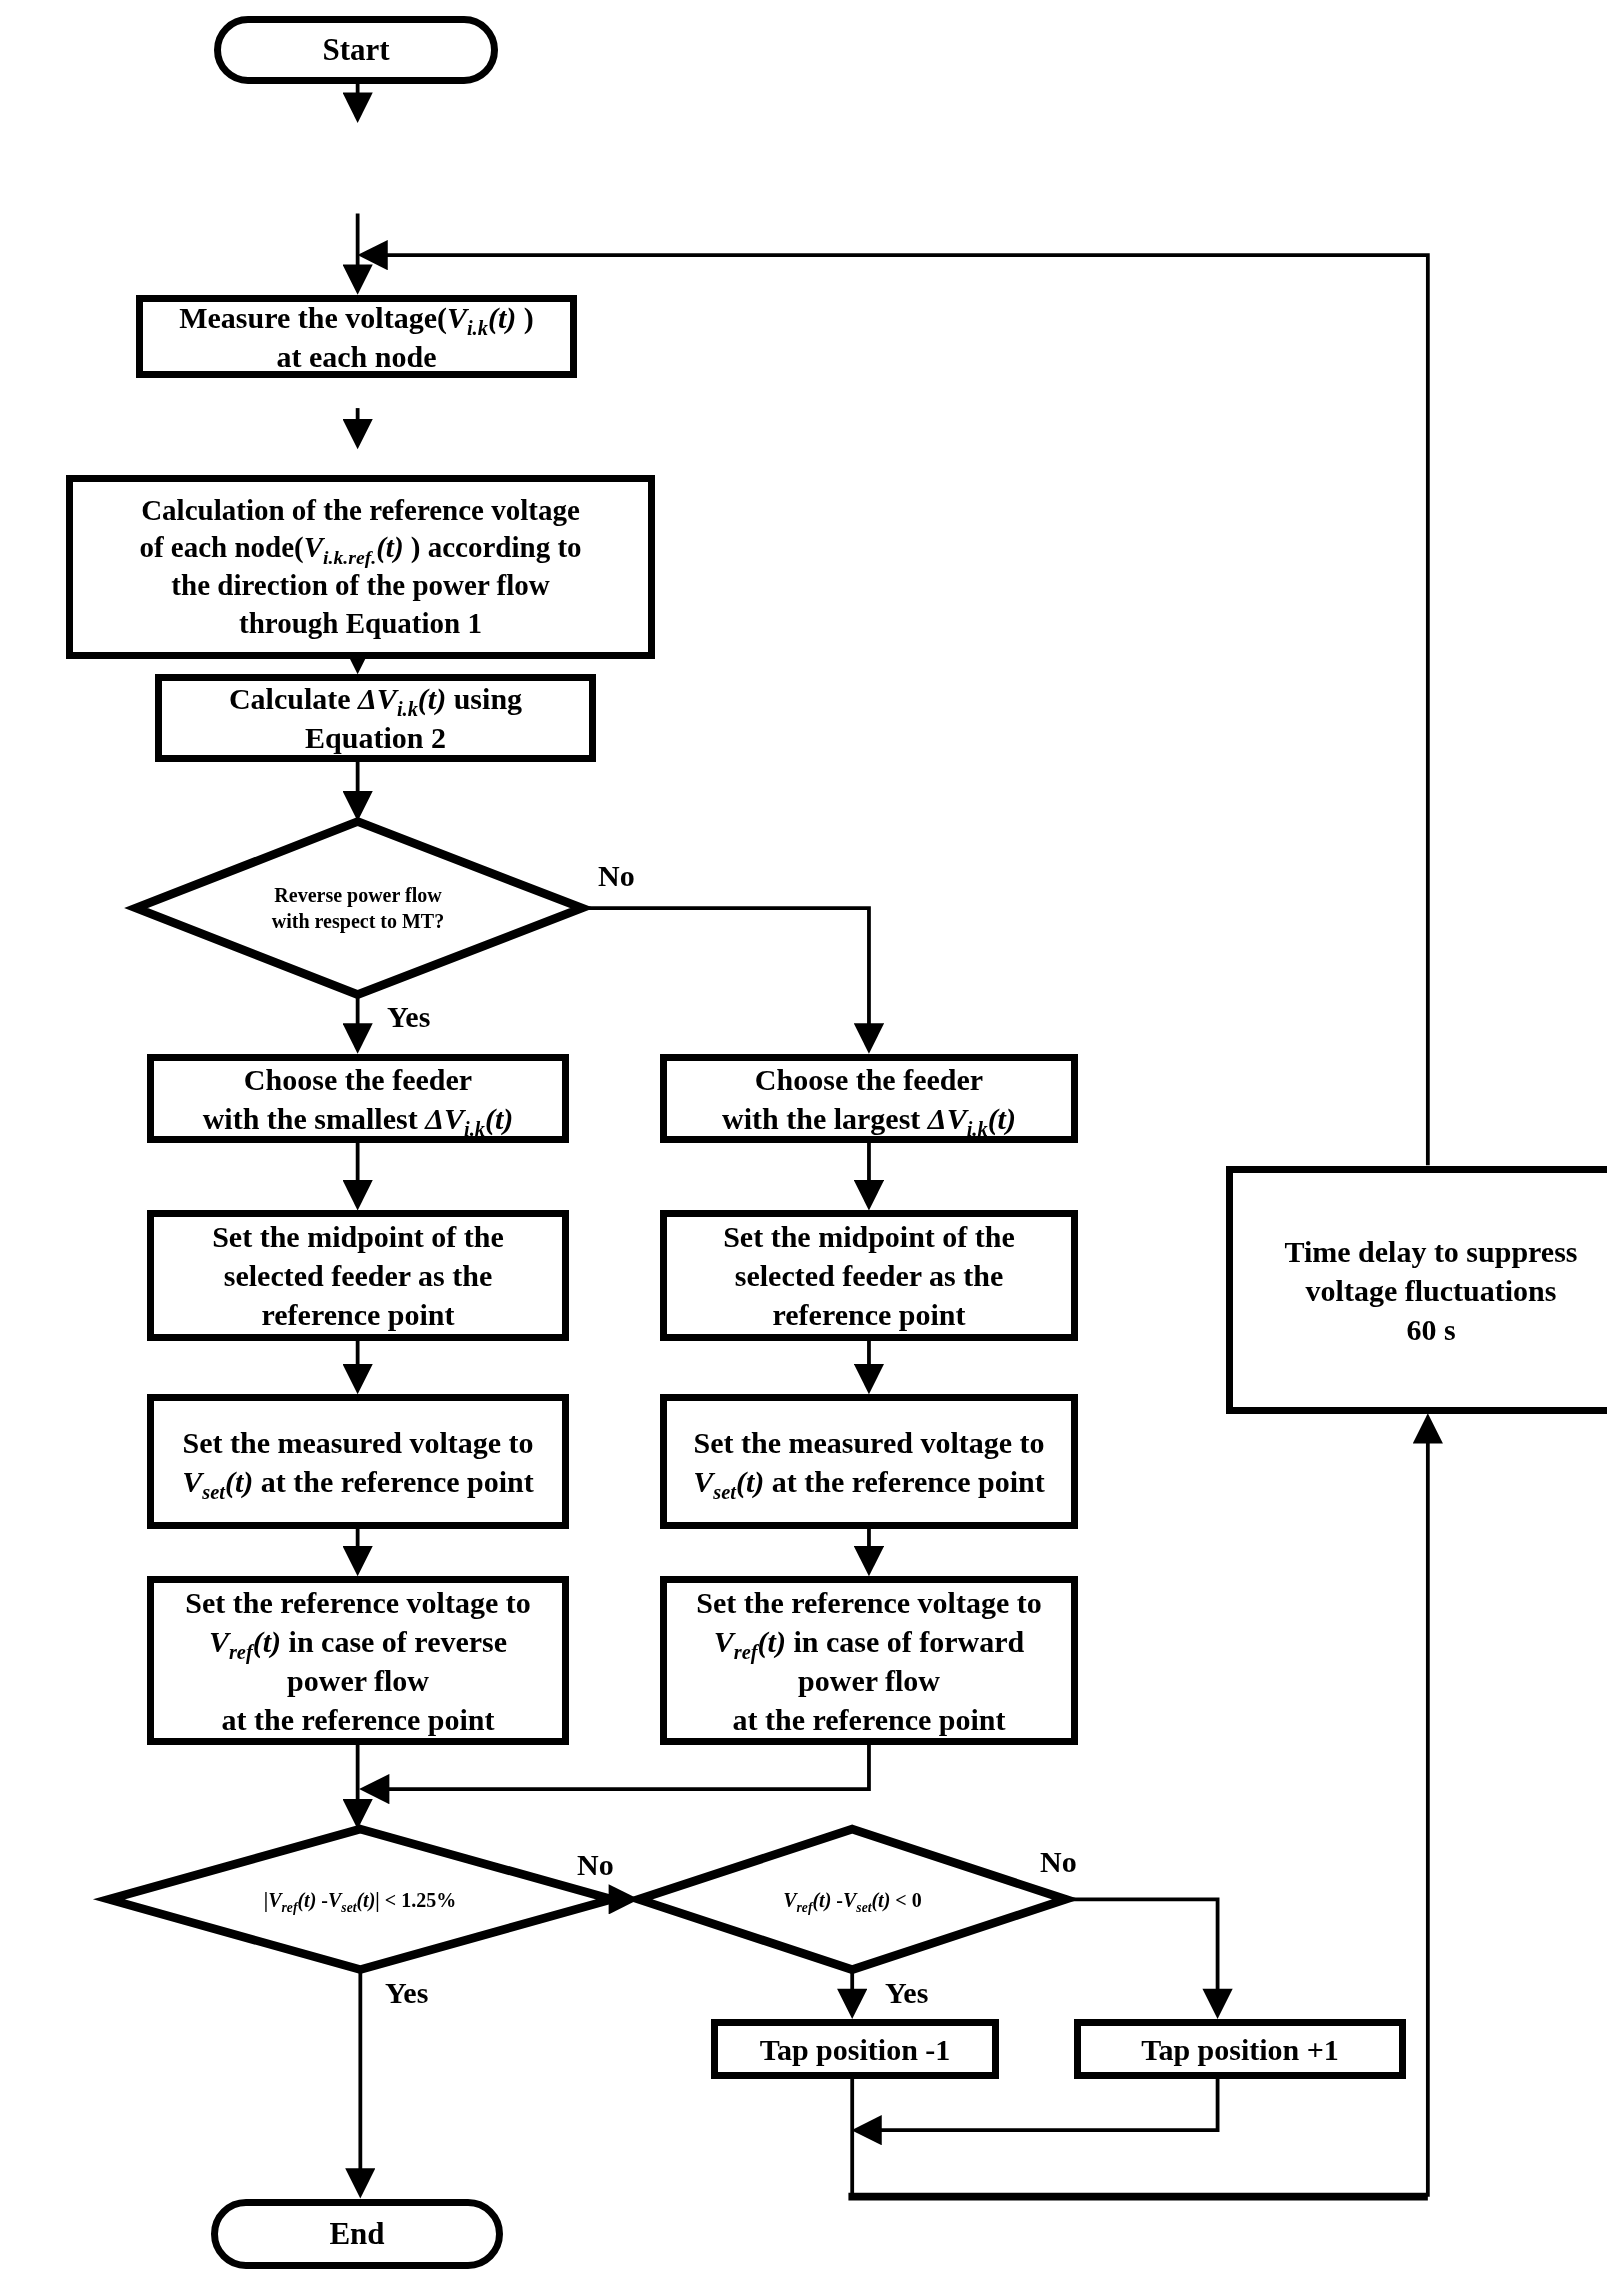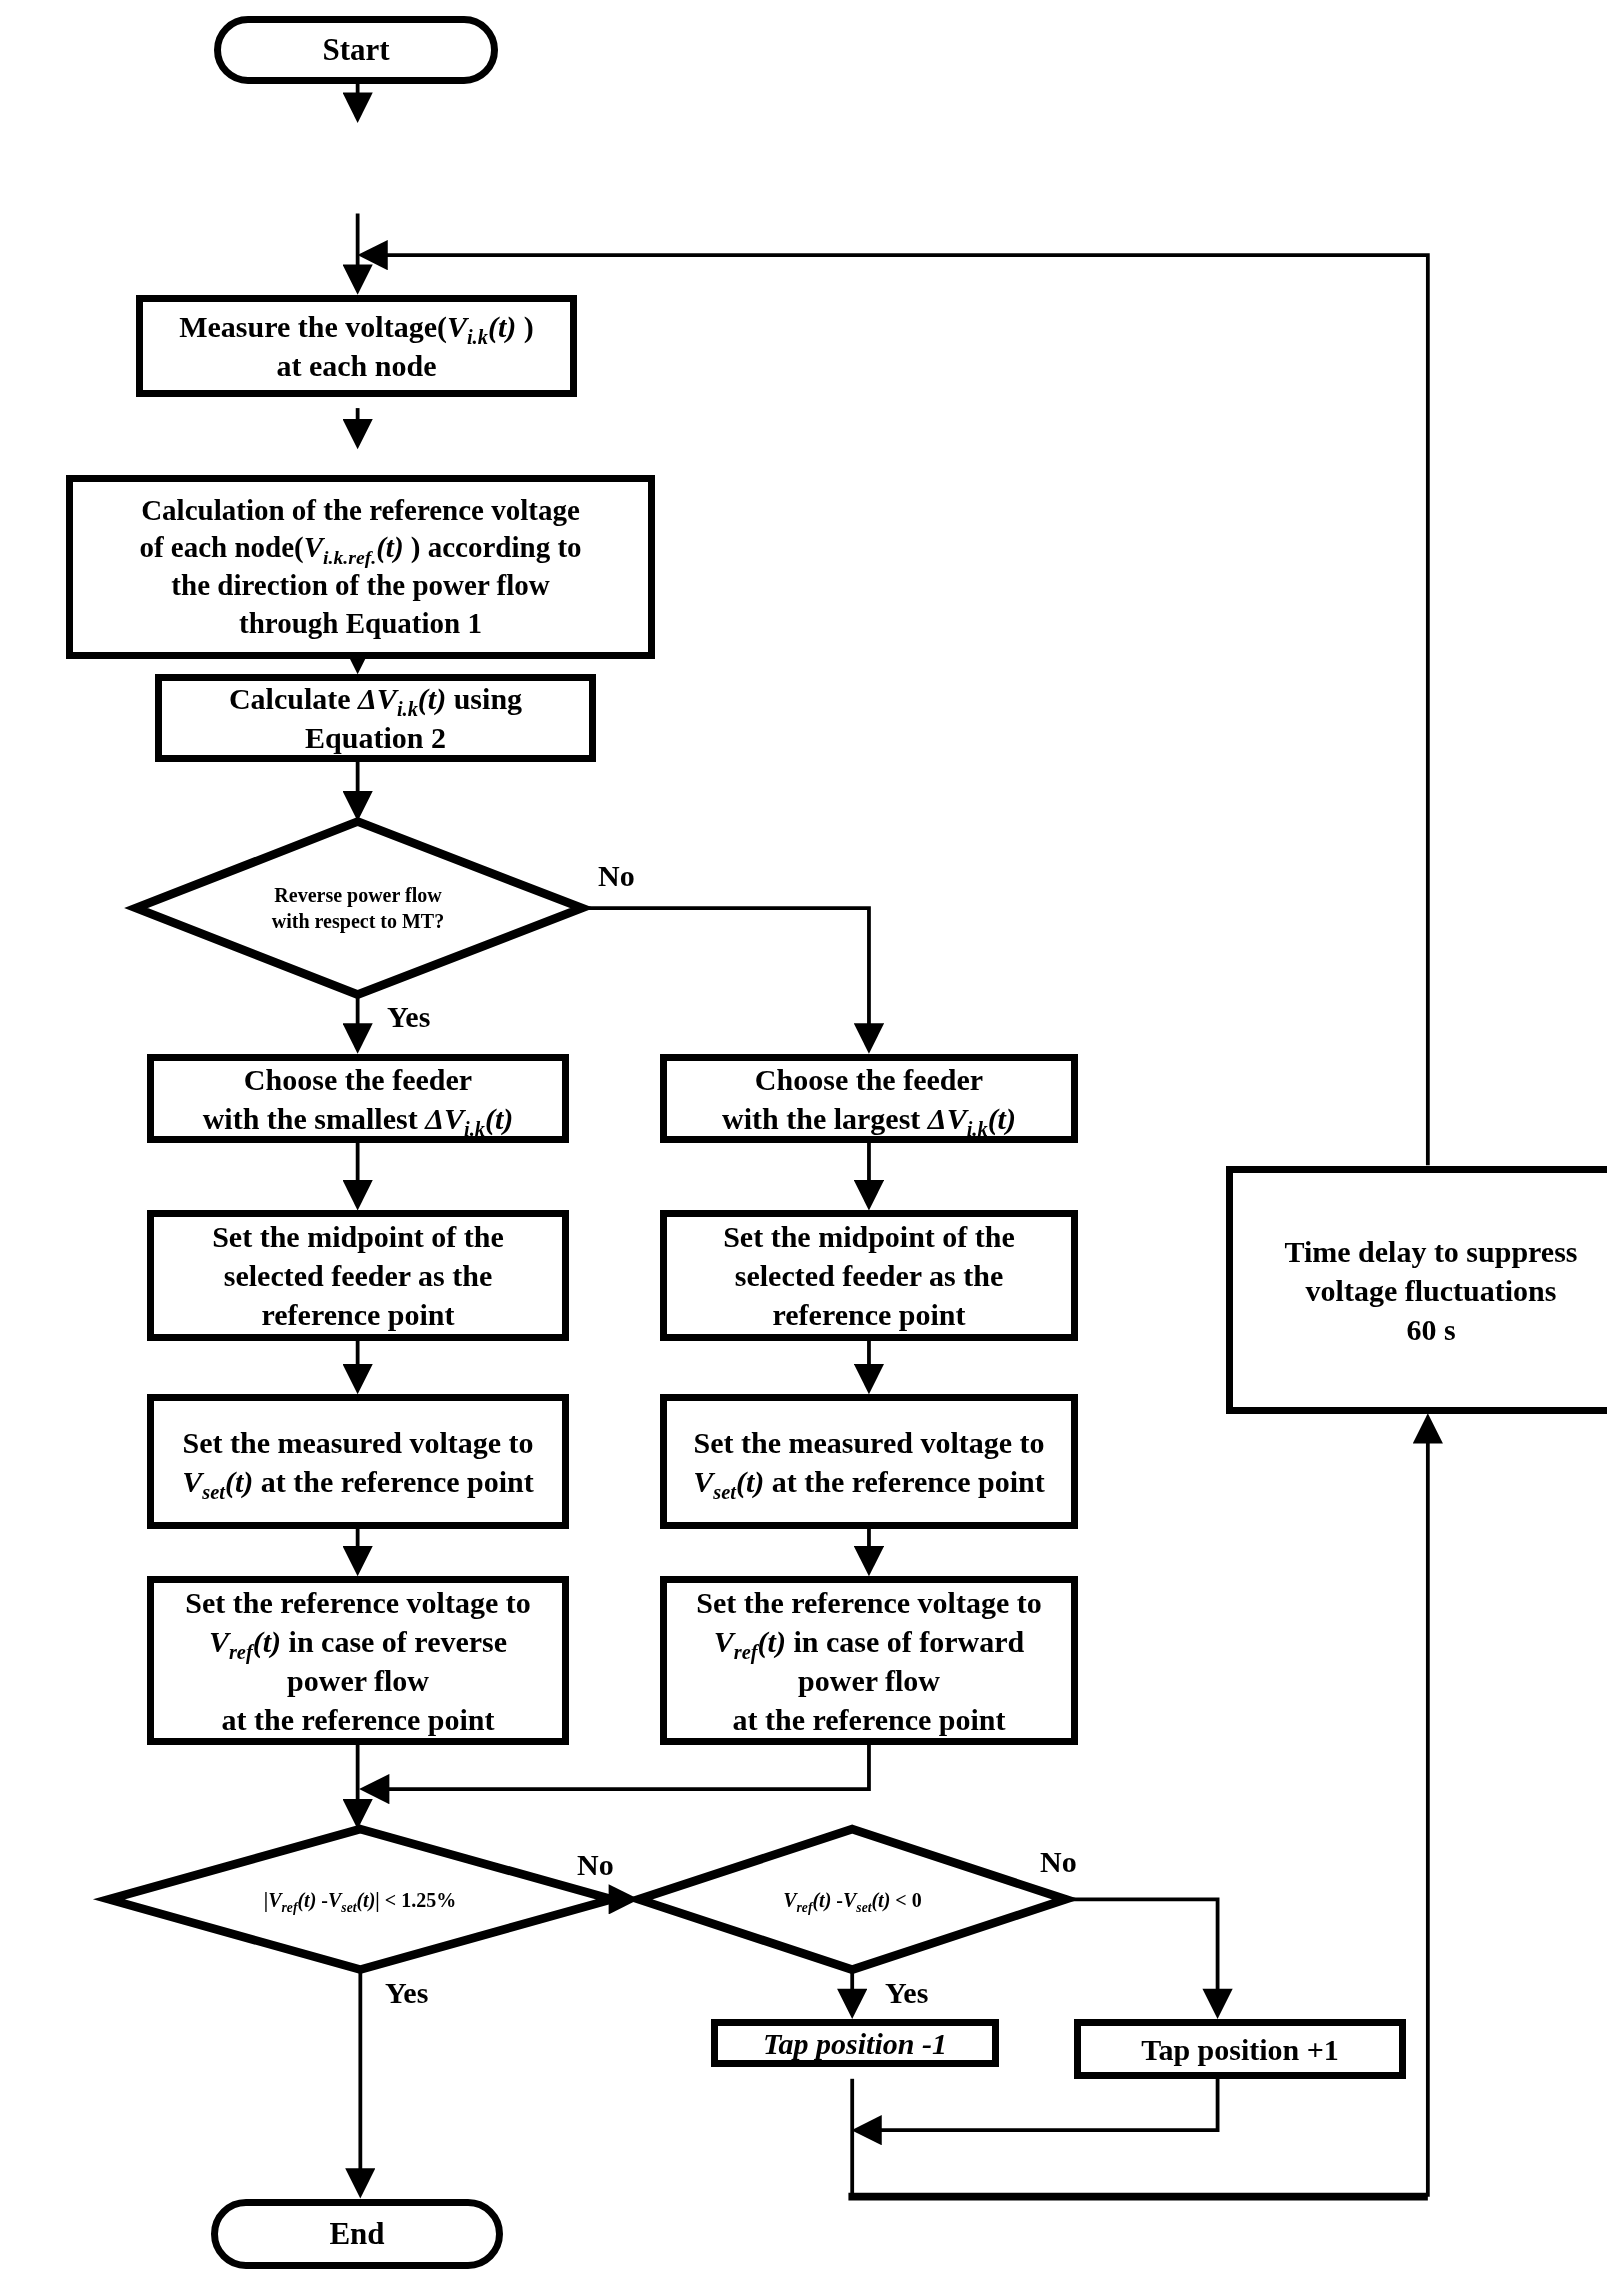--- a/index.html
+++ b/index.html
@@ -64,21 +64,21 @@
     <path class="wire" marker-end="url(#ah)" d="M1905,3514 L2186,3514 L2186,3726"></path>
     <path class="wire" marker-end="url(#ah)" d="M2186,3846 L2186,3941 L1518,3941"></path>
     <path class="wire" d="M1510,3846 L1510,4064"></path>
     <path class="wire thick" d="M1503,4064 L2575,4064"></path>
     <path class="wire" marker-end="url(#ah)" d="M2575,4064 L2575,2624"></path>
   </svg>
 
   <div class="n term" style="left:178px;top:16px;width:284px;height:68px;">Start</div>
 
 
-  <div class="n" style="left:100px;top:295px;width:441px;height:102px;">
+  <div class="n" style="left:100px;top:295px;width:441px;height:83px;">
     <div class="txt"><span>Measure the voltage(</span><span class="it">V</span><sub class="it">i.k</sub><span class="it">(t)</span><span> )</span><br><span>at each node</span></div>
   </div>
 
   <div class="n" style="left:30px;top:475px;width:589px;height:184px;font-size:29px;">
     <div class="txt"><span>Calculation of the reference voltage</span><br><span>of each node(</span><span class="it">V</span><sub class="it">i.k.ref.</sub><span class="it">(t)</span><span> ) according to</span><br><span>the direction of the power flow</span><br><span>through Equation 1</span></div>
   </div>
 
   <div class="n" style="left:119px;top:674px;width:441px;height:88px;">
     <div class="txt"><span>Calculate </span><span class="it">ΔV</span><sub class="it">i.k</sub><span class="it">(t)</span><span> using</span><br><span>Equation 2</span></div>
   </div>
@@ -124,21 +124,21 @@
   </div>
 
   <div class="dtext" style="left:97px;top:1854px;width:454px;height:92px;">
     <div class="txt"><span>|</span><span class="it">V</span><sub class="it">ref</sub><span class="it">(t)</span><span> -</span><span class="it">V</span><sub class="it">set</sub><span class="it">(t)</span><span>| &lt; 1.25%</span></div>
   </div>
 
   <div class="dtext" style="left:622px;top:1854px;width:389px;height:92px;">
     <div class="txt"><span class="it">V</span><sub class="it">ref</sub><span class="it">(t)</span><span> -</span><span class="it">V</span><sub class="it">set</sub><span class="it">(t)</span><span> &lt; 0</span></div>
   </div>
 
-  <div class="n" style="left:675px;top:2019px;width:288px;height:48px;font-style:italic;">Tap position -1</div>
+  <div class="n" style="left:675px;top:2019px;width:288px;height:60px;">Tap position -1</div>
 
   <div class="n" style="left:1038px;top:2019px;width:332px;height:60px;">Tap position +1</div>
 
   <div class="n term" style="left:175px;top:2199px;width:292px;height:70px;">End</div>
 
   <div class="elabel" style="left:562px;top:859px;">No</div>
   <div class="elabel" style="left:351px;top:1000px;">Yes</div>
   <div class="elabel" style="left:541px;top:1848px;">No</div>
   <div class="elabel" style="left:349px;top:1976px;">Yes</div>
   <div class="elabel" style="left:1004px;top:1845px;">No</div>

